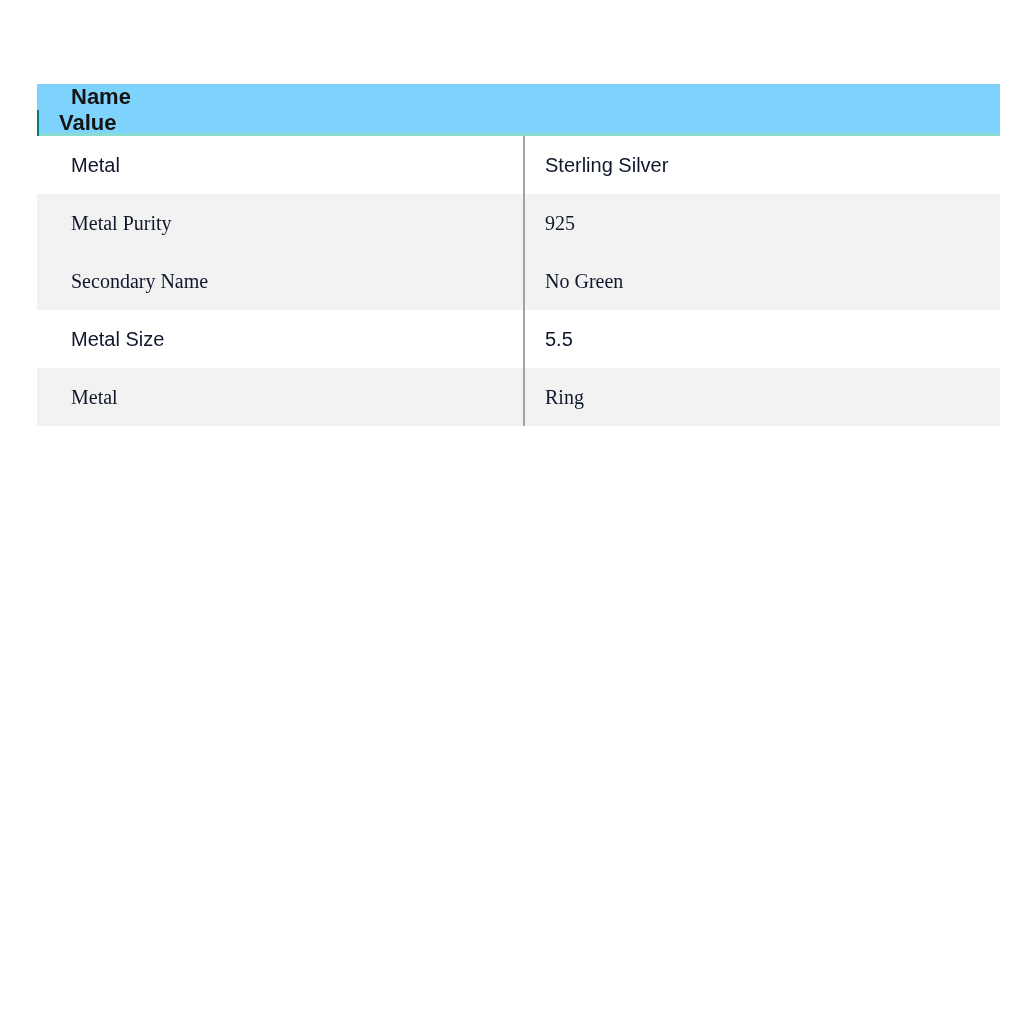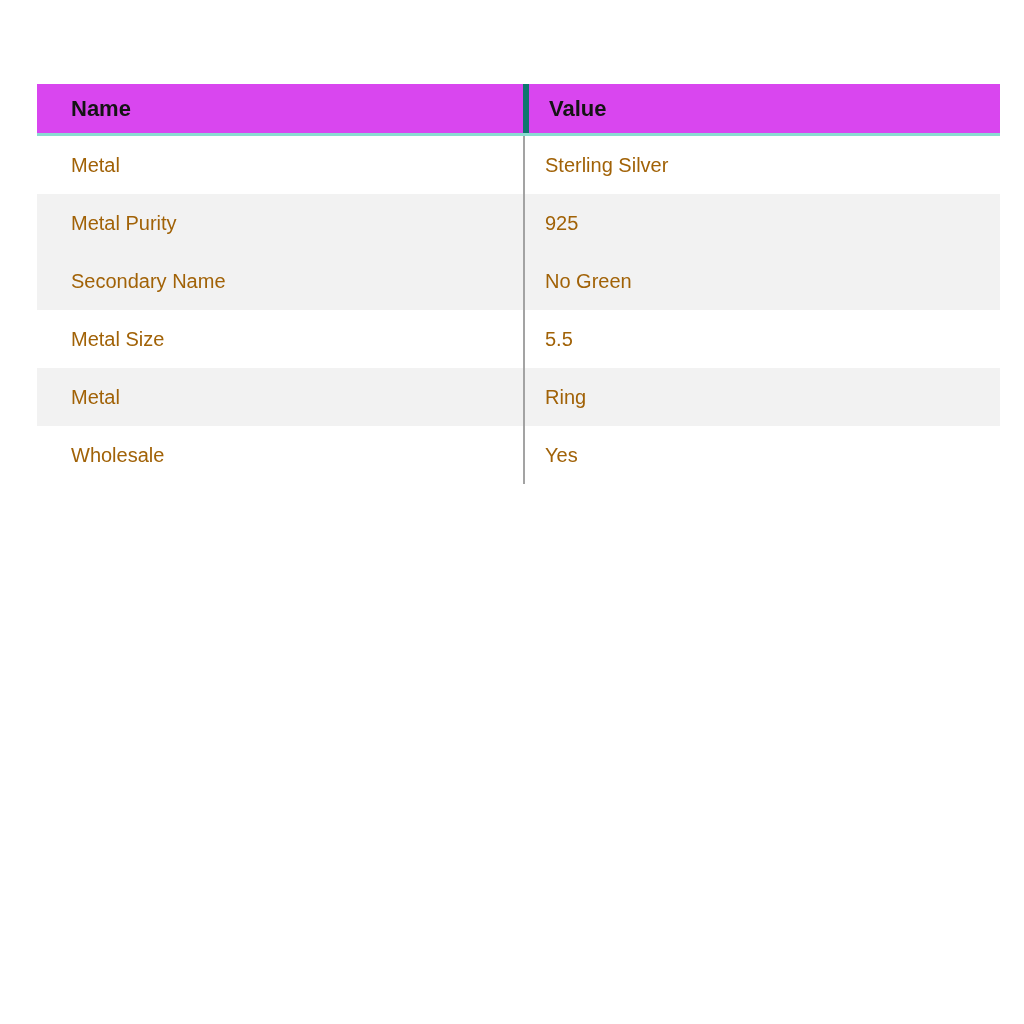--- a/index.html
+++ b/index.html
@@ -13,55 +13,57 @@
   .attr-table {
     position: absolute;
     left: 37px;
     top: 84px;
     width: 963px;
     color: #1c1c1c;
   }
   .header-row {
     display: flex;
     height: 49px;
-    background: #d946ef;
+    background: #7dd3fc;
     border-bottom: 3px solid #8adcd0;
+    flex-direction: column;
   }
   .header-cell {
     display: flex;
     align-items: center;
     font-size: 22px;
     font-weight: 600;
     color: #141414;
   }
   .header-cell.name-col {
     width: 486px;
     padding-left: 34px;
     box-sizing: border-box;
   }
   .header-cell.value-col {
     flex: 1;
     padding-left: 20px;
-    border-left: 6px solid #0f766e;
+    border-left: 2px solid #0f766e;
     box-sizing: border-box;
   }
   .row {
     display: flex;
     height: 58px;
     background: #ffffff;
   }
   .row.alt {
     background: #f2f2f2;
+    font-family: Liberation Serif, serif;
   }
   .cell {
     display: flex;
     align-items: center;
     font-size: 20px;
     font-weight: 400;
-    color: #a16207;
+    color: #0f172a;
     text-align: right;
   }
   .cell.name-col {
     width: 486px;
     padding-left: 34px;
     box-sizing: border-box;
   }
   .cell.value-col {
     flex: 1;
     padding-left: 20px;
@@ -98,18 +100,14 @@
   <div class="row">
     <div class="cell name-col">Metal Size</div>
     <div class="cell value-col">5.5</div>
   </div>
 
   <div class="row alt">
     <div class="cell name-col">Metal</div>
     <div class="cell value-col">Ring</div>
   </div>
 
-  <div class="row">
-    <div class="cell name-col">Wholesale</div>
-    <div class="cell value-col">Yes</div>
-  </div>
 
 </div>
 
 </body></html>

